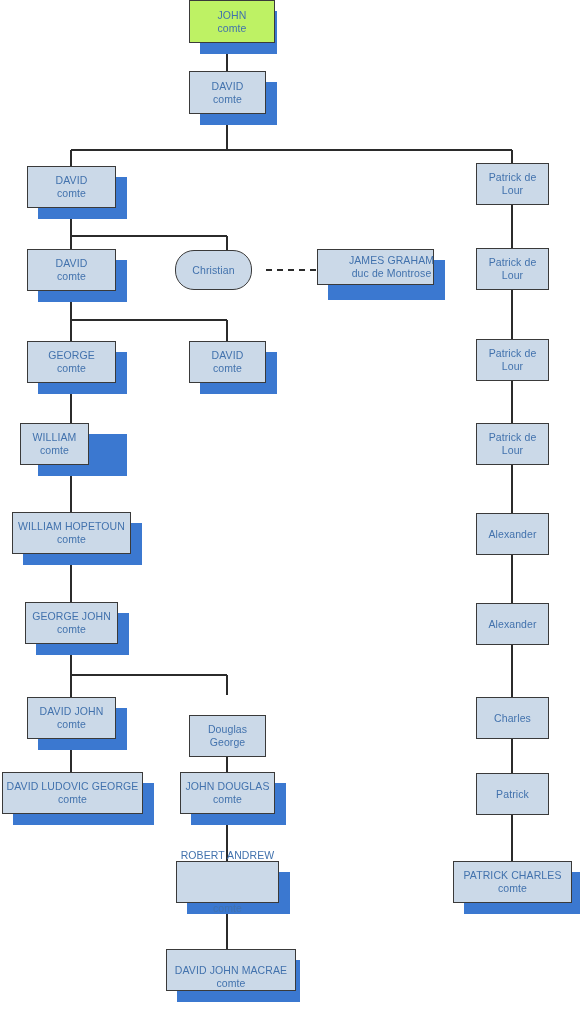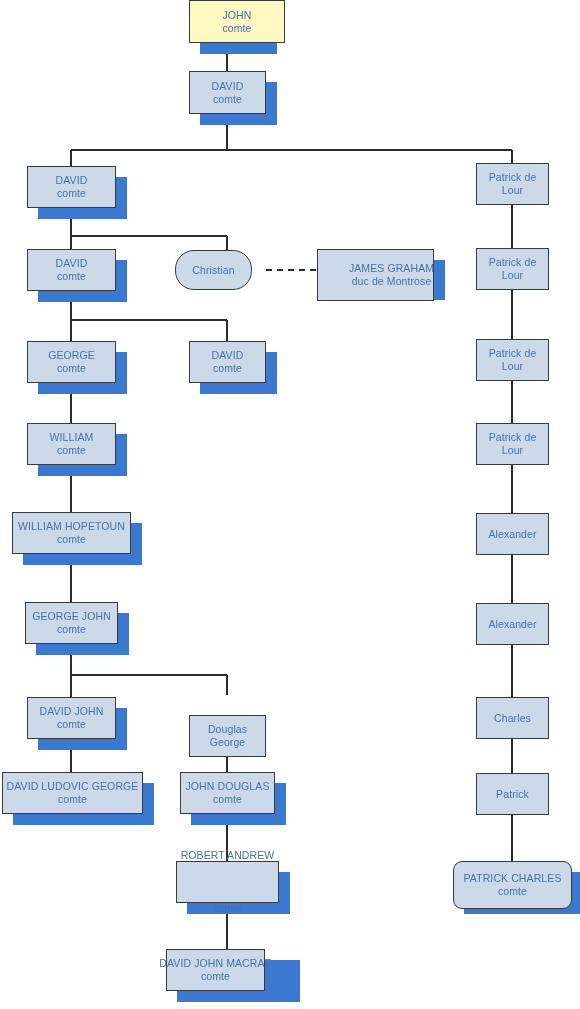--- a/index.html
+++ b/index.html
@@ -99,21 +99,21 @@
       <div class="shadow" style="left: 23px; top: 523px; width: 119px; height: 42px; background: rgb(59, 120, 208);"></div>
       <div class="shadow" style="left: 36px; top: 613px; width: 93px; height: 42px; background: rgb(59, 120, 208);"></div>
       <div class="shadow" style="left: 38px; top: 708px; width: 89px; height: 42px; background: rgb(59, 120, 208);"></div>
       <div class="shadow" style="left: 13px; top: 783px; width: 141px; height: 42px; background: rgb(59, 120, 208);"></div>
       <div class="shadow" style="left: 191px; top: 783px; width: 95px; height: 42px; background: rgb(59, 120, 208);"></div>
       <div class="shadow" style="left: 187px; top: 872px; width: 103px; height: 42px; background: rgb(59, 120, 208);"></div>
       <div class="shadow" style="left: 464px; top: 872px; width: 119px; height: 42px; background: rgb(59, 120, 208);"></div>
       <div class="shadow" style="left: 177px; top: 960px; width: 123px; height: 42px; background: rgb(59, 120, 208);"></div>
     </div>
   <div id="node-layer">
-      <div class="node" style="left: 189px; top: 0px; width: 96px; height: 43px; background: #fef9c3; border-color: rgb(58, 58, 58); color: rgb(66, 114, 173);">
+      <div class="node" style="left: 189px; top: 0px; width: 86px; height: 43px; background: #bef264; border-color: rgb(58, 58, 58); color: rgb(66, 114, 173);">
         <span class="n-name">JOHN</span>
         <span class="n-title">comte</span>
       </div>
       <div class="node" style="left: 189px; top: 71px; width: 77px; height: 43px; background: rgb(203, 217, 232); border-color: rgb(58, 58, 58); color: rgb(66, 114, 173);">
         <span class="n-name">DAVID</span>
         <span class="n-title">comte</span>
       </div>
       <div class="node" style="left: 27px; top: 166px; width: 89px; height: 42px; background: rgb(203, 217, 232); border-color: rgb(58, 58, 58); color: rgb(66, 114, 173);">
         <span class="n-name">DAVID</span>
         <span class="n-title">comte</span>
@@ -122,41 +122,41 @@
         <span class="n-name">Patrick de</span>
         <span class="n-title">Lour</span>
       </div>
       <div class="node" style="left: 27px; top: 249px; width: 89px; height: 42px; background: rgb(203, 217, 232); border-color: rgb(58, 58, 58); color: rgb(66, 114, 173);">
         <span class="n-name">DAVID</span>
         <span class="n-title">comte</span>
       </div>
       <div class="node" style="left: 175px; top: 250px; width: 77px; height: 40px; background: rgb(203, 217, 232); border-color: rgb(58, 58, 58); color: rgb(66, 114, 173); border-radius: 19px;">
         <span class="n-name">Christian</span>
       </div>
-      <div class="node" style="left: 317px; top: 249px; width: 117px; height: 52px; background: rgb(203, 217, 232); border-color: rgb(58, 58, 58); color: rgb(66, 114, 173); padding-left: 32px;">
+      <div class="node" style="left: 317px; top: 249px; width: 117px; height: 36px; background: rgb(203, 217, 232); border-color: rgb(58, 58, 58); color: rgb(66, 114, 173); padding-left: 32px;">
         <span class="n-name">JAMES GRAHAM</span>
         <span class="n-title">duc de Montrose</span>
       </div>
       <div class="node" style="left: 476px; top: 248px; width: 73px; height: 42px; background: rgb(203, 217, 232); border-color: rgb(58, 58, 58); color: rgb(66, 114, 173);">
         <span class="n-name">Patrick de</span>
         <span class="n-title">Lour</span>
       </div>
       <div class="node" style="left: 27px; top: 341px; width: 89px; height: 42px; background: rgb(203, 217, 232); border-color: rgb(58, 58, 58); color: rgb(66, 114, 173);">
         <span class="n-name">GEORGE</span>
         <span class="n-title">comte</span>
       </div>
       <div class="node" style="left: 189px; top: 341px; width: 77px; height: 42px; background: rgb(203, 217, 232); border-color: rgb(58, 58, 58); color: rgb(66, 114, 173);">
         <span class="n-name">DAVID</span>
         <span class="n-title">comte</span>
       </div>
       <div class="node" style="left: 476px; top: 339px; width: 73px; height: 42px; background: rgb(203, 217, 232); border-color: rgb(58, 58, 58); color: rgb(66, 114, 173);">
         <span class="n-name">Patrick de</span>
         <span class="n-title">Lour</span>
       </div>
-      <div class="node" style="left: 27px; top: 423px; width: 89px; height: 42px; background: rgb(203, 217, 232); border-color: rgb(58, 58, 58); color: rgb(66, 114, 173);">
+      <div class="node" style="left: 20px; top: 423px; width: 69px; height: 42px; background: rgb(203, 217, 232); border-color: rgb(58, 58, 58); color: rgb(66, 114, 173);">
         <span class="n-name">WILLIAM</span>
         <span class="n-title">comte</span>
       </div>
       <div class="node" style="left: 476px; top: 423px; width: 73px; height: 42px; background: rgb(203, 217, 232); border-color: rgb(58, 58, 58); color: rgb(66, 114, 173);">
         <span class="n-name">Patrick de</span>
         <span class="n-title">Lour</span>
       </div>
       <div class="node" style="left: 12px; top: 512px; width: 119px; height: 42px; background: rgb(203, 217, 232); border-color: rgb(58, 58, 58); color: rgb(66, 114, 173);">
         <span class="n-name">WILLIAM HOPETOUN</span>
         <span class="n-title">comte</span>
@@ -190,23 +190,23 @@
         <span class="n-name">JOHN DOUGLAS</span>
         <span class="n-title">comte</span>
       </div>
       <div class="node" style="left: 476px; top: 773px; width: 73px; height: 42px; background: rgb(203, 217, 232); border-color: rgb(58, 58, 58); color: rgb(66, 114, 173);">
         <span class="n-name">Patrick</span>
       </div>
       <div class="node" style="left: 176px; top: 861px; width: 103px; height: 42px; background: rgb(203, 217, 232); border-color: rgb(58, 58, 58); color: rgb(66, 114, 173); gap: 40px;">
         <span class="n-name">ROBERT ANDREW</span>
         <span class="n-title">comte</span>
       </div>
-      <div class="node" style="left: 453px; top: 861px; width: 119px; height: 48px; background: rgb(203, 217, 232); border-color: rgb(58, 58, 58); color: rgb(66, 114, 173); border-radius: 9px;">
+      <div class="node" style="left: 453px; top: 861px; width: 119px; height: 42px; background: rgb(203, 217, 232); border-color: rgb(58, 58, 58); color: rgb(66, 114, 173);">
         <span class="n-name">PATRICK CHARLES</span>
         <span class="n-title">comte</span>
       </div>
-      <div class="node" style="left: 166px; top: 949px; width: 99px; height: 42px; background: rgb(203, 217, 232); border-color: rgb(58, 58, 58); color: rgb(66, 114, 173);">
+      <div class="node" style="left: 166px; top: 949px; width: 130px; height: 42px; background: rgb(203, 217, 232); border-color: rgb(58, 58, 58); color: rgb(66, 114, 173); justify-content: flex-end;">
         <span class="n-name">DAVID JOHN MACRAE</span>
         <span class="n-title">comte</span>
       </div>
     </div>
 
 </div>
 
 </body></html>

